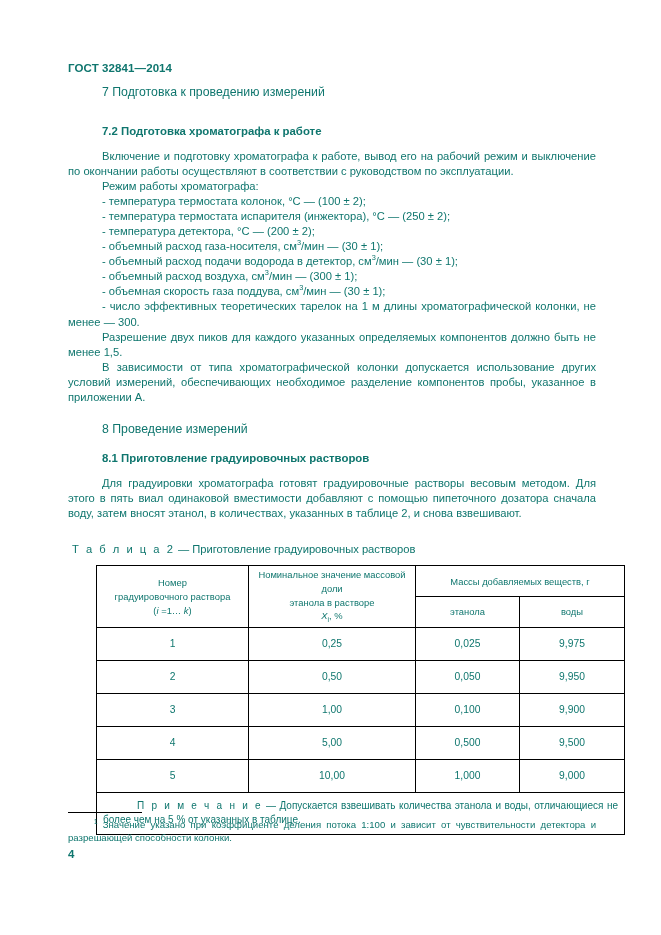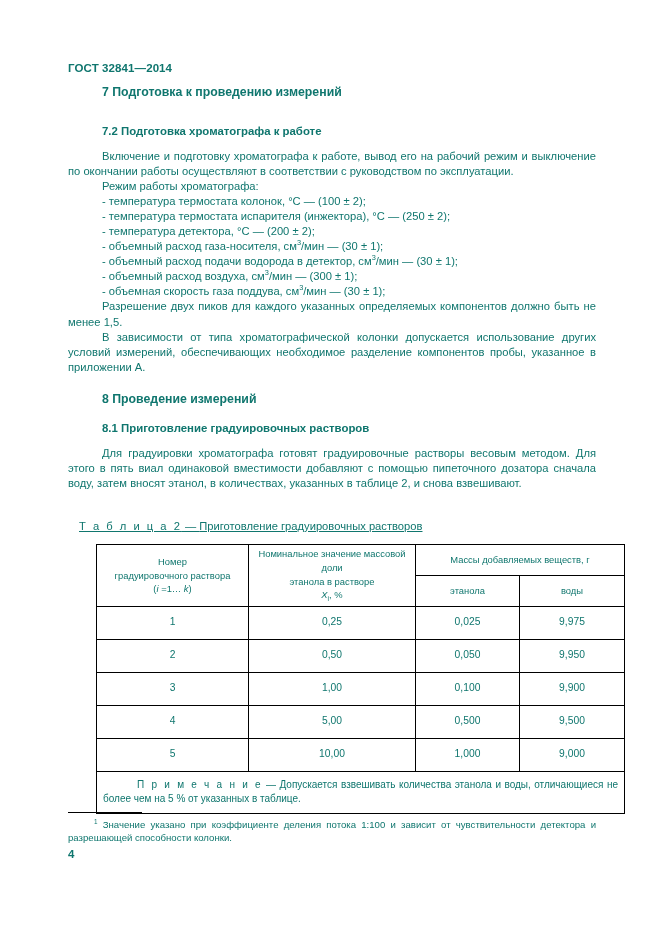--- a/index.html
+++ b/index.html
@@ -31,21 +31,21 @@
   
   .content {
     position: absolute;
     left: 68px;
     top: 85px;
     width: 528px;
   }
 
   h2.sect {
     font-size: 12.3px;
-    font-weight: bold;
+    font-weight: normal;
     margin: 0;
     padding: 0;
     text-indent: 34px;
     line-height: 1.3;
   }
   .sp-after-h2 { height: 13px; }
   .sp-md { height: 10px; }
   .sp-lg { height: 17px; }
 
   h3.subsect {
@@ -75,23 +75,22 @@
     text-indent: 34px;
     text-align: justify;
   }
 
   sup { font-size: 0.66em; vertical-align: super; line-height: 0; }
   i, .ital { font-style: italic; }
 
   
   .tbl-caption {
     font-size: 11.2px;
-    margin: 11px;
+    margin: 4px;
     line-height: 1.3;
-    text-decoration: underline;
   }
   .tbl-caption .spaced { letter-spacing: 2.0px; }
 
   
   table.gost {
     border-collapse: collapse;
     width: 528px;
     margin-top: 9px;
     table-layout: fixed;
     margin-left: 28px;
@@ -170,20 +169,21 @@
 
     <p class="item">Режим работы хроматографа:</p>
 
     <p class="item">- температура термостата колонок, °C — (100 ± 2);</p>
     <p class="item">- температура термостата испарителя (инжектора), °C — (250 ± 2);</p>
     <p class="item">- температура детектора, °C — (200 ± 2);</p>
     <p class="item">- объемный расход газа-носителя, см<sup>3</sup>/мин — (30 ± 1);</p>
     <p class="item">- объемный расход подачи водорода в детектор, см<sup>3</sup>/мин — (30 ± 1);</p>
     <p class="item">- объемный расход воздуха, см<sup>3</sup>/мин — (300 ± 1);</p>
     <p class="item">- объемная скорость газа поддува, см<sup>3</sup>/мин — (30 ± 1);</p>
+    <p class="item">- число эффективных теоретических тарелок на 1 м длины хроматографической колонки, не менее — 300.</p>
 
     <p class="body">Разрешение двух пиков для каждого указанных определяемых компонентов должно быть не менее 1,5.</p>
 
     <p class="body">В зависимости от типа хроматографической колонки допускается использование других условий измерений, обеспечивающих необходимое разделение компонентов пробы, указанное в приложении А.</p>
 
     <div class="sp-lg"></div>
 
     <h2 class="sect">8 Проведение измерений</h2>
     <div class="sp-after-h2"></div>
 

